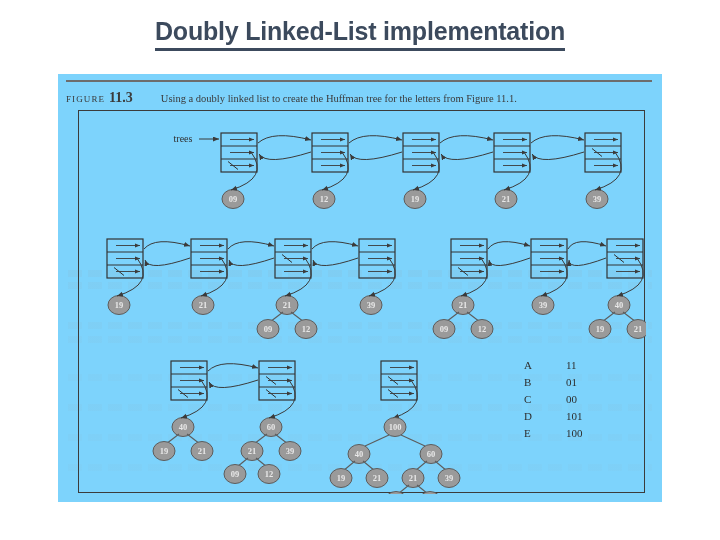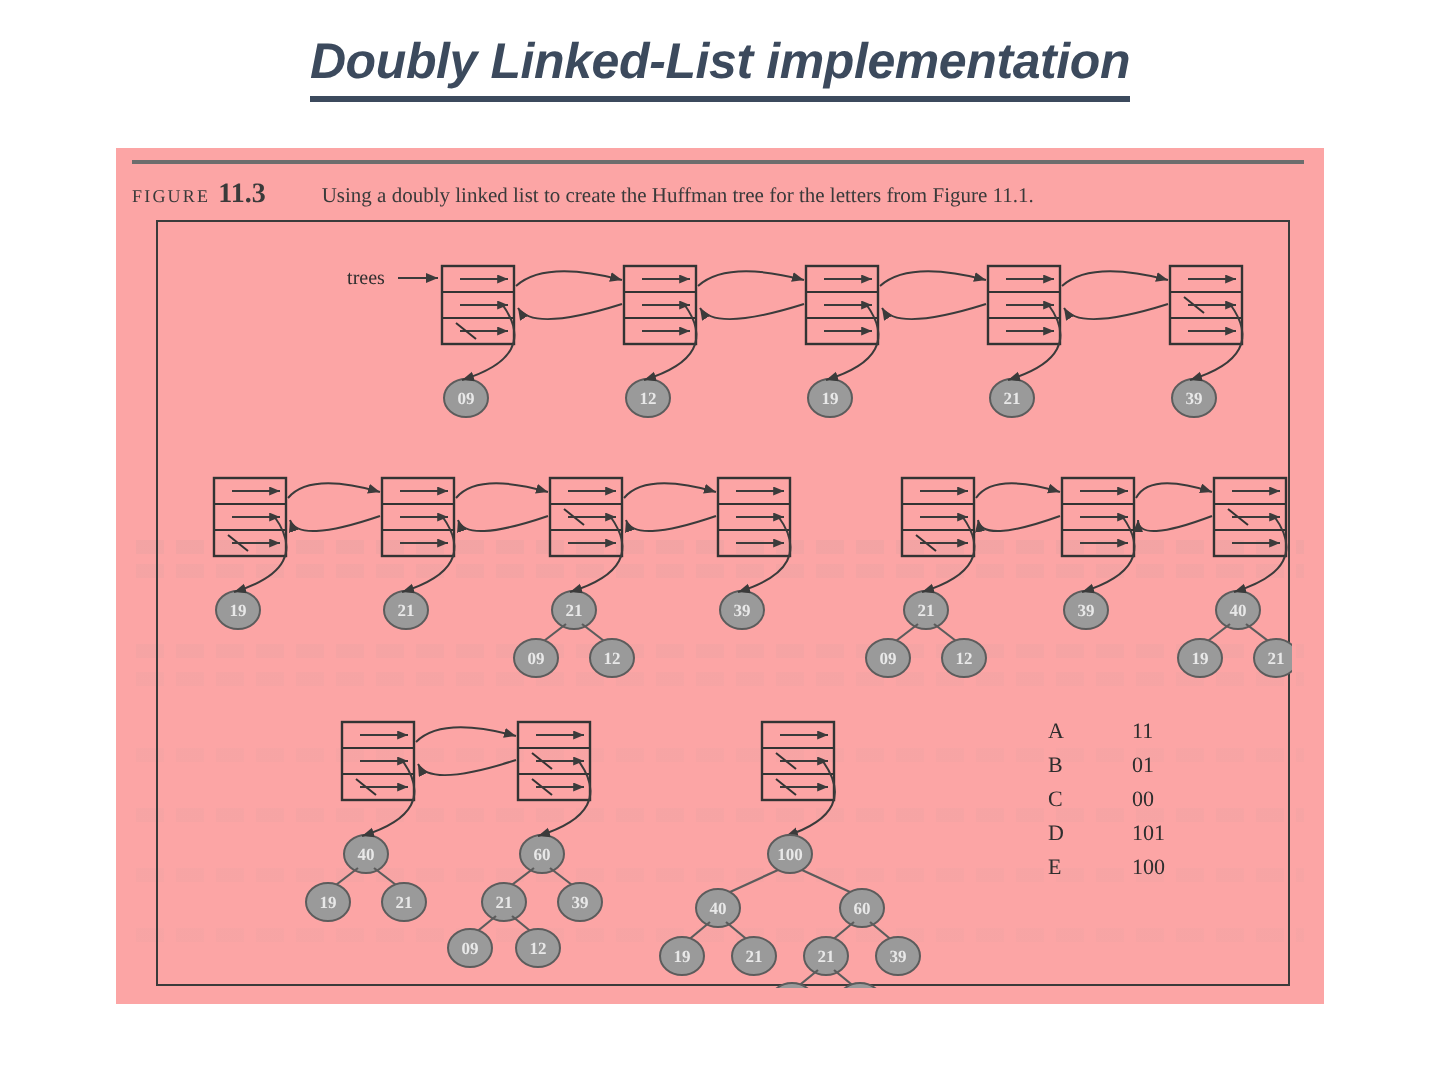--- a/index.html
+++ b/index.html
@@ -26,29 +26,28 @@
   #slide-title {
     display: inline-block;
     font-family: "Liberation Sans", sans-serif;
     font-size: 25px;
     font-weight: bold;
     color: #3c4a5d;
     letter-spacing: -0.2px;
     border-bottom: 3px solid #3c4a5d;
     padding-bottom: 2px;
     line-height: 1.1;
-    font-style: italic;
   }
 
   
   #scan {
     position: absolute;
     left: 58px; top: 74px;
     width: 604px; height: 428px;
-    background: #fca5a5;
+    background: #7dd3fc;
     overflow: hidden;
   }
   
   .bleed {
     position: absolute;
     left: 10px; right: 10px;
     height: 7px;
     background: repeating-linear-gradient(90deg,
         rgba(150,150,150,0.16) 0px, rgba(150,150,150,0.16) 14px,
         rgba(0,0,0,0) 14px, rgba(0,0,0,0) 20px);

